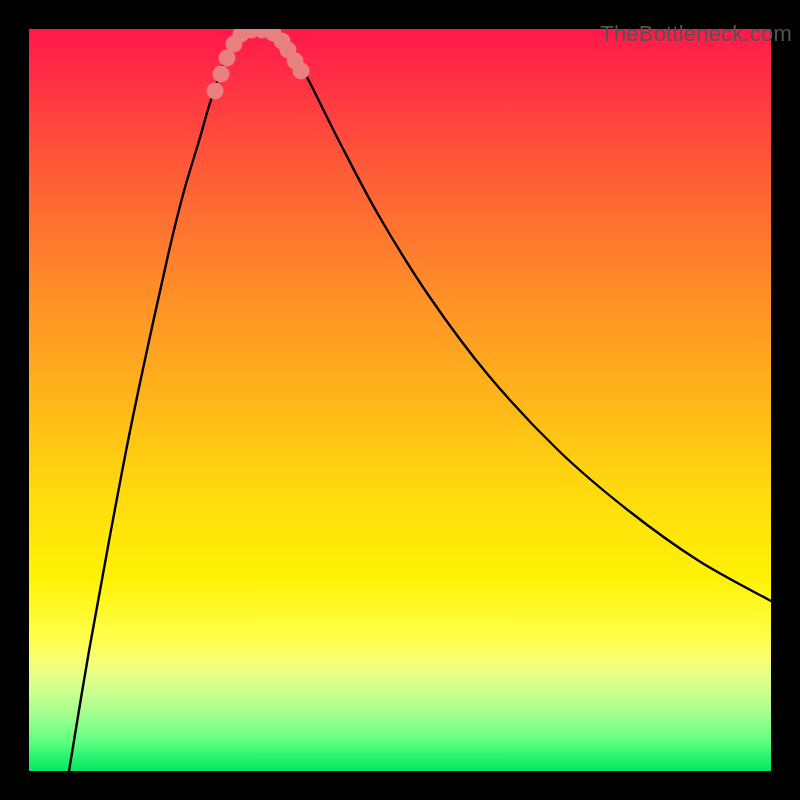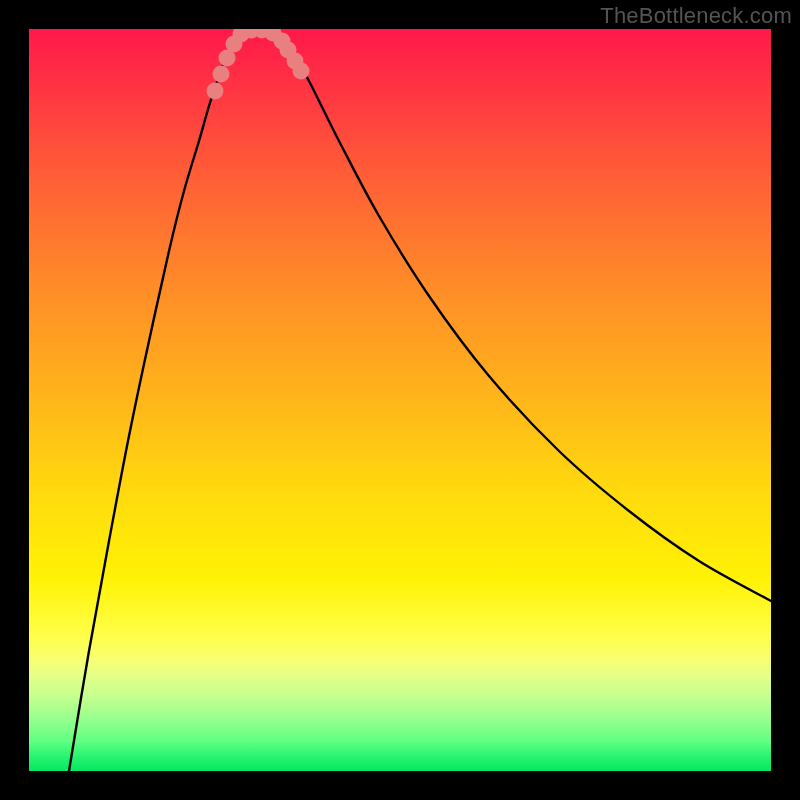--- a/index.html
+++ b/index.html
@@ -35,21 +35,21 @@
       #f7ff73 85%,
       #e6ff87 87%,
       #c4ff8f 90%,
       #97ff8e 93%,
       #5fff82 96%,
       #28f56f 98%,
       #06e763 100%);
   }
   .watermark {
     position: absolute;
-    top: 3px;
+    top: 21px;
     right: 8px;
     color: #545454;
     font-size: 22px;
     font-weight: 500;
     letter-spacing: 0.2px;
     z-index: 5;
   }
   svg {
     position: absolute;
     left: 0;

